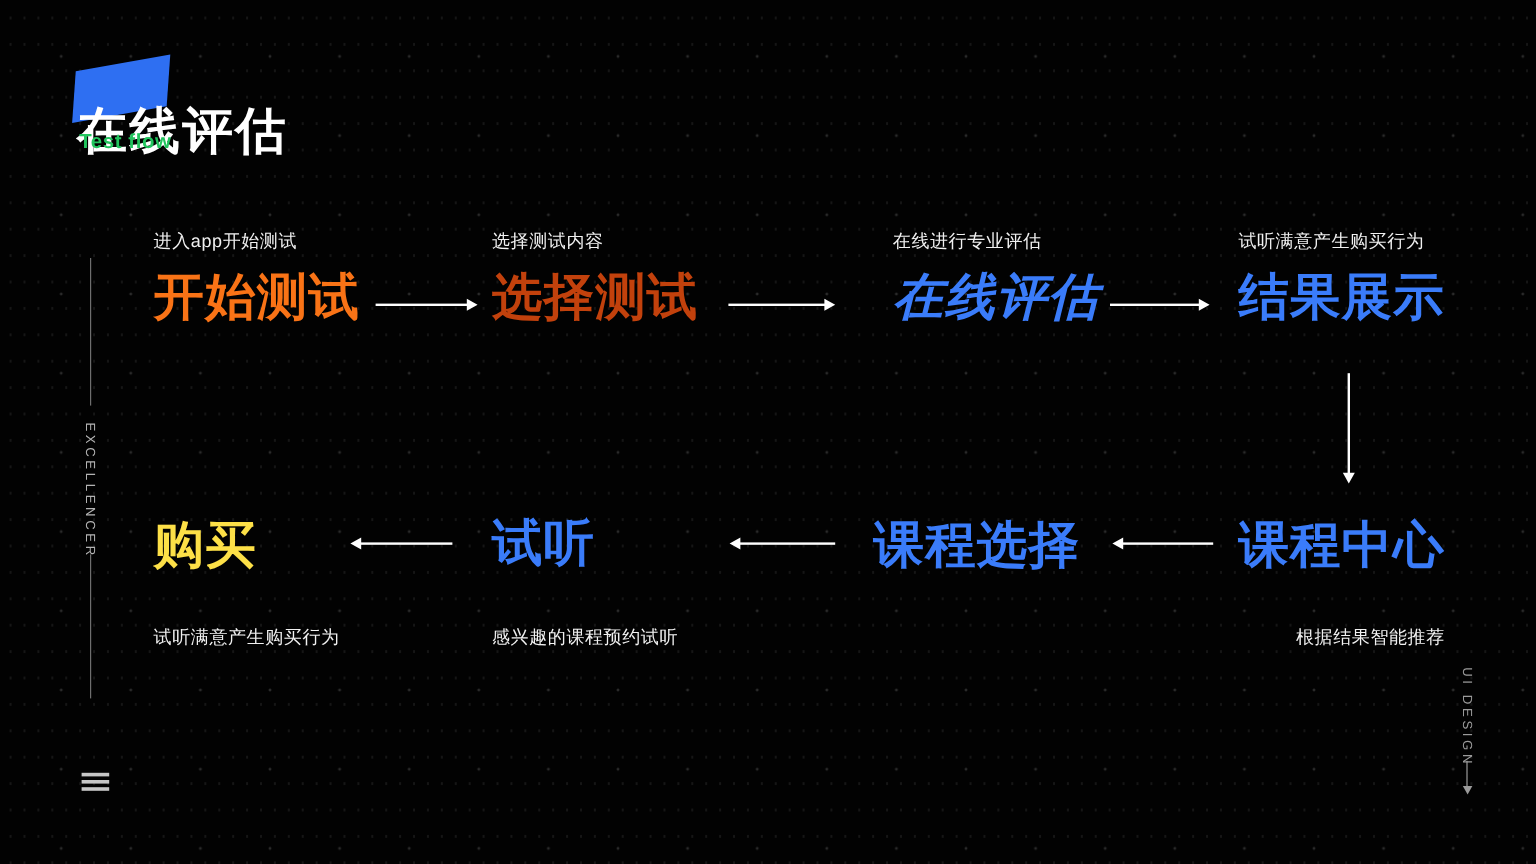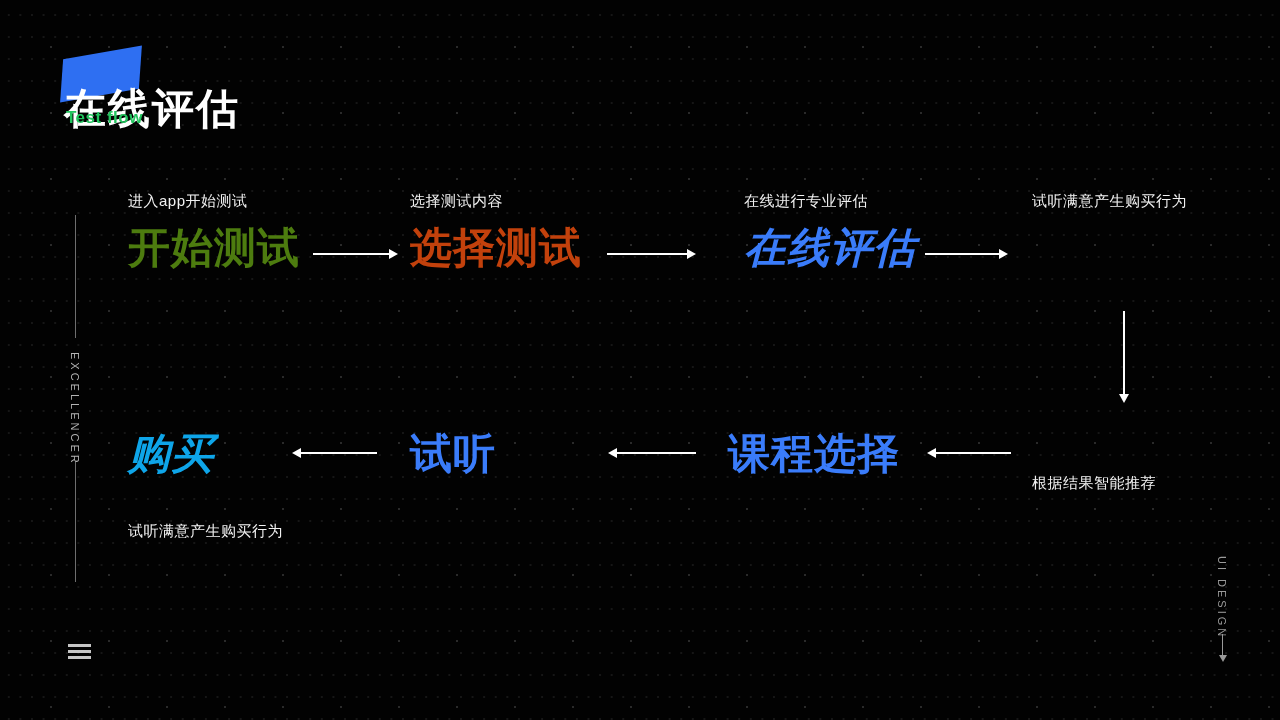--- a/index.html
+++ b/index.html
@@ -70,45 +70,48 @@
 <body>
 
 <div class="canvas">
 
   <div class="title-highlight" style="background: rgb(46, 111, 242);"></div>
   <h1 class="page-title">在线评估</h1>
   <div class="page-subtitle" style="color: #22c55e; text-align: center;">Test flow</div>
 
   <div class="step top" style="left:128px;top:192px;">
     <div class="step-label">进入app开始测试</div>
-    <div class="step-word accent" style="color: #4d7c0f;">开始测试</div>
+    <div class="step-word accent" style="color: #f97316;">开始测试</div>
   </div>
   <div class="step top" style="left:410px;top:192px;">
     <div class="step-label">选择测试内容</div>
     <div class="step-word accent" style="color: #c2410c;">选择测试</div>
   </div>
   <div class="step top" style="left:744px;top:192px;">
     <div class="step-label">在线进行专业评估</div>
     <div class="step-word accent" style="color: rgb(58, 124, 250); font-style: italic;">在线评估</div>
   </div>
   <div class="step top" style="left:1032px;top:192px;">
     <div class="step-label">试听满意产生购买行为</div>
+    <div class="step-word accent" style="color: rgb(58, 124, 250);">结果展示</div>
   </div>
 
   <div class="step bottom" style="left:128px;top:430px;">
-    <div class="step-word accent" style="color: #0ea5e9; font-style: italic;">购买</div>
+    <div class="step-word accent" style="color: #fde047;">购买</div>
     <div class="step-label">试听满意产生购买行为</div>
   </div>
   <div class="step bottom" style="left:410px;top:430px;">
     <div class="step-word accent" style="color: rgb(58, 124, 250); font-family: Liberation Serif, serif;">试听</div>
+    <div class="step-label">感兴趣的课程预约试听</div>
   </div>
   <div class="step bottom" style="left:728px;top:430px;">
     <div class="step-word accent" style="color: rgb(58, 124, 250);">课程选择</div>
   </div>
   <div class="step bottom" style="left:1032px;top:430px;">
+    <div class="step-word accent" style="color: rgb(58, 124, 250);">课程中心</div>
     <div class="step-label">根据结果智能推荐</div>
   </div>
 
   <div class="arrow-h right" style="left:313px;top:253px;width:77px;"></div>
   <div class="arrow-h right" style="left:607px;top:253px;width:81px;"></div>
   <div class="arrow-h right" style="left:925px;top:253px;width:75px;"></div>
 
   <div class="arrow-v" style="left:1123px;top:311px;height:84px;"></div>
 
   <div class="arrow-h left" style="left:300px;top:452px;width:77px;"></div>

